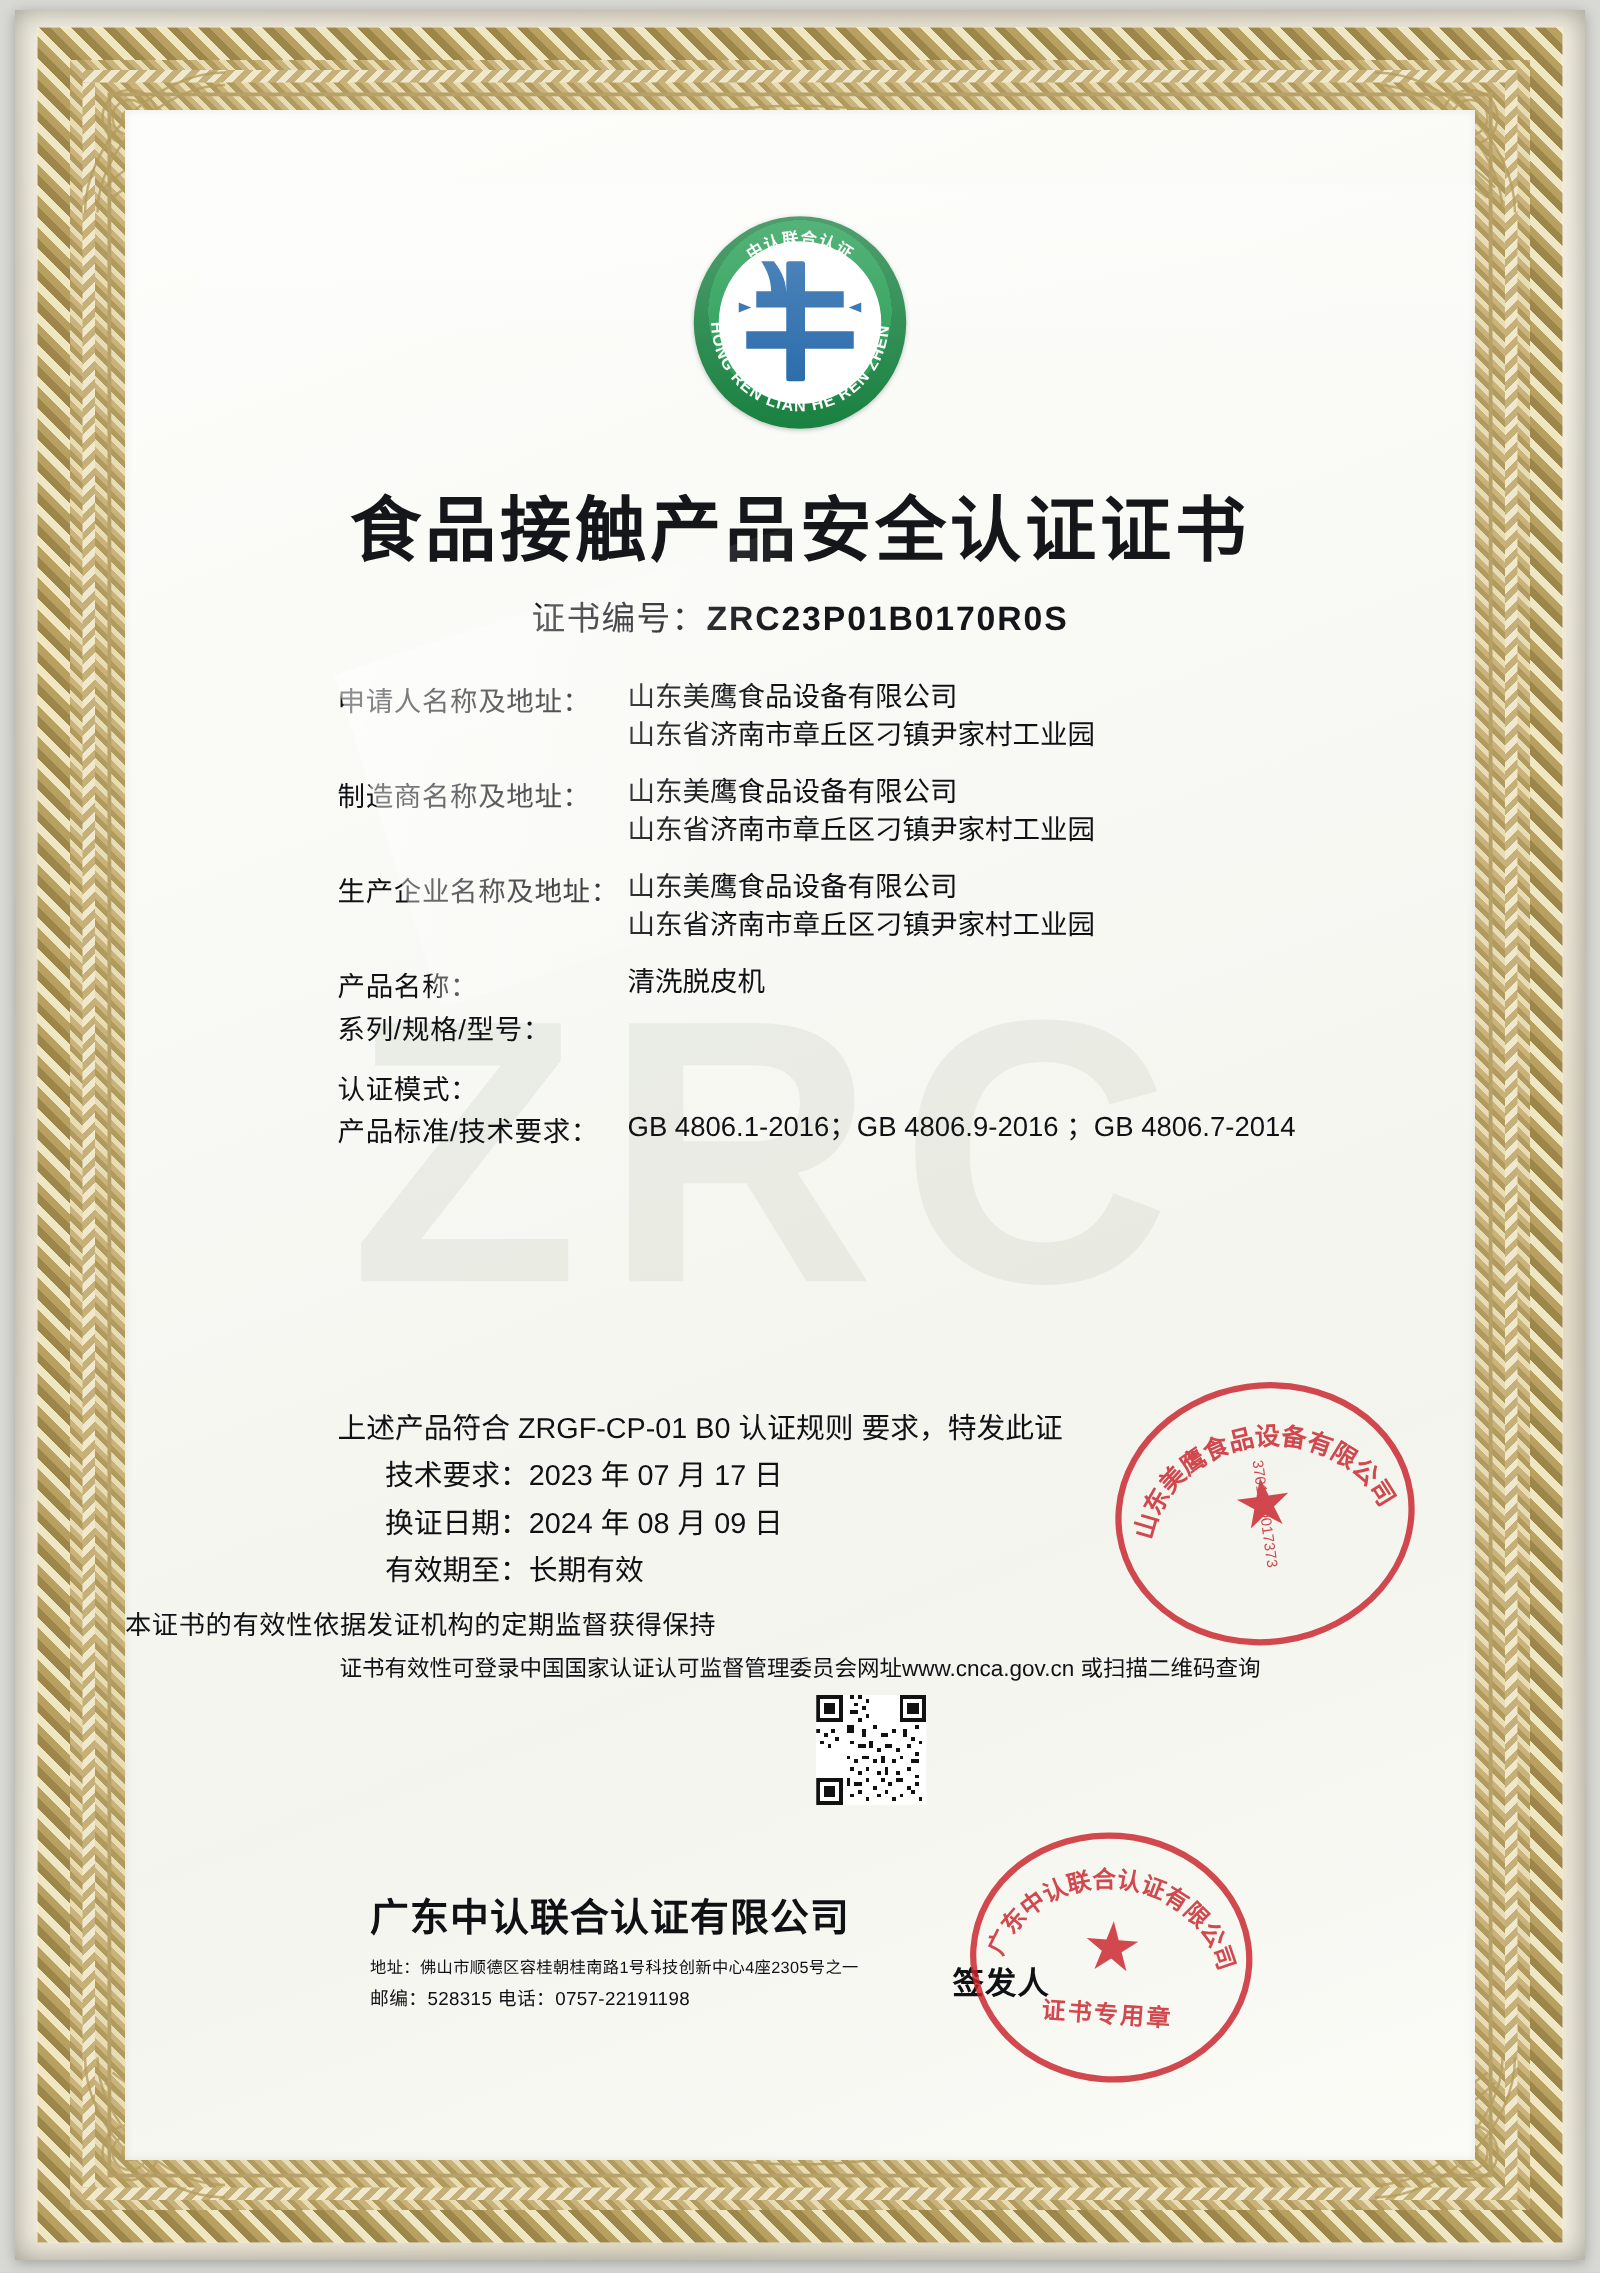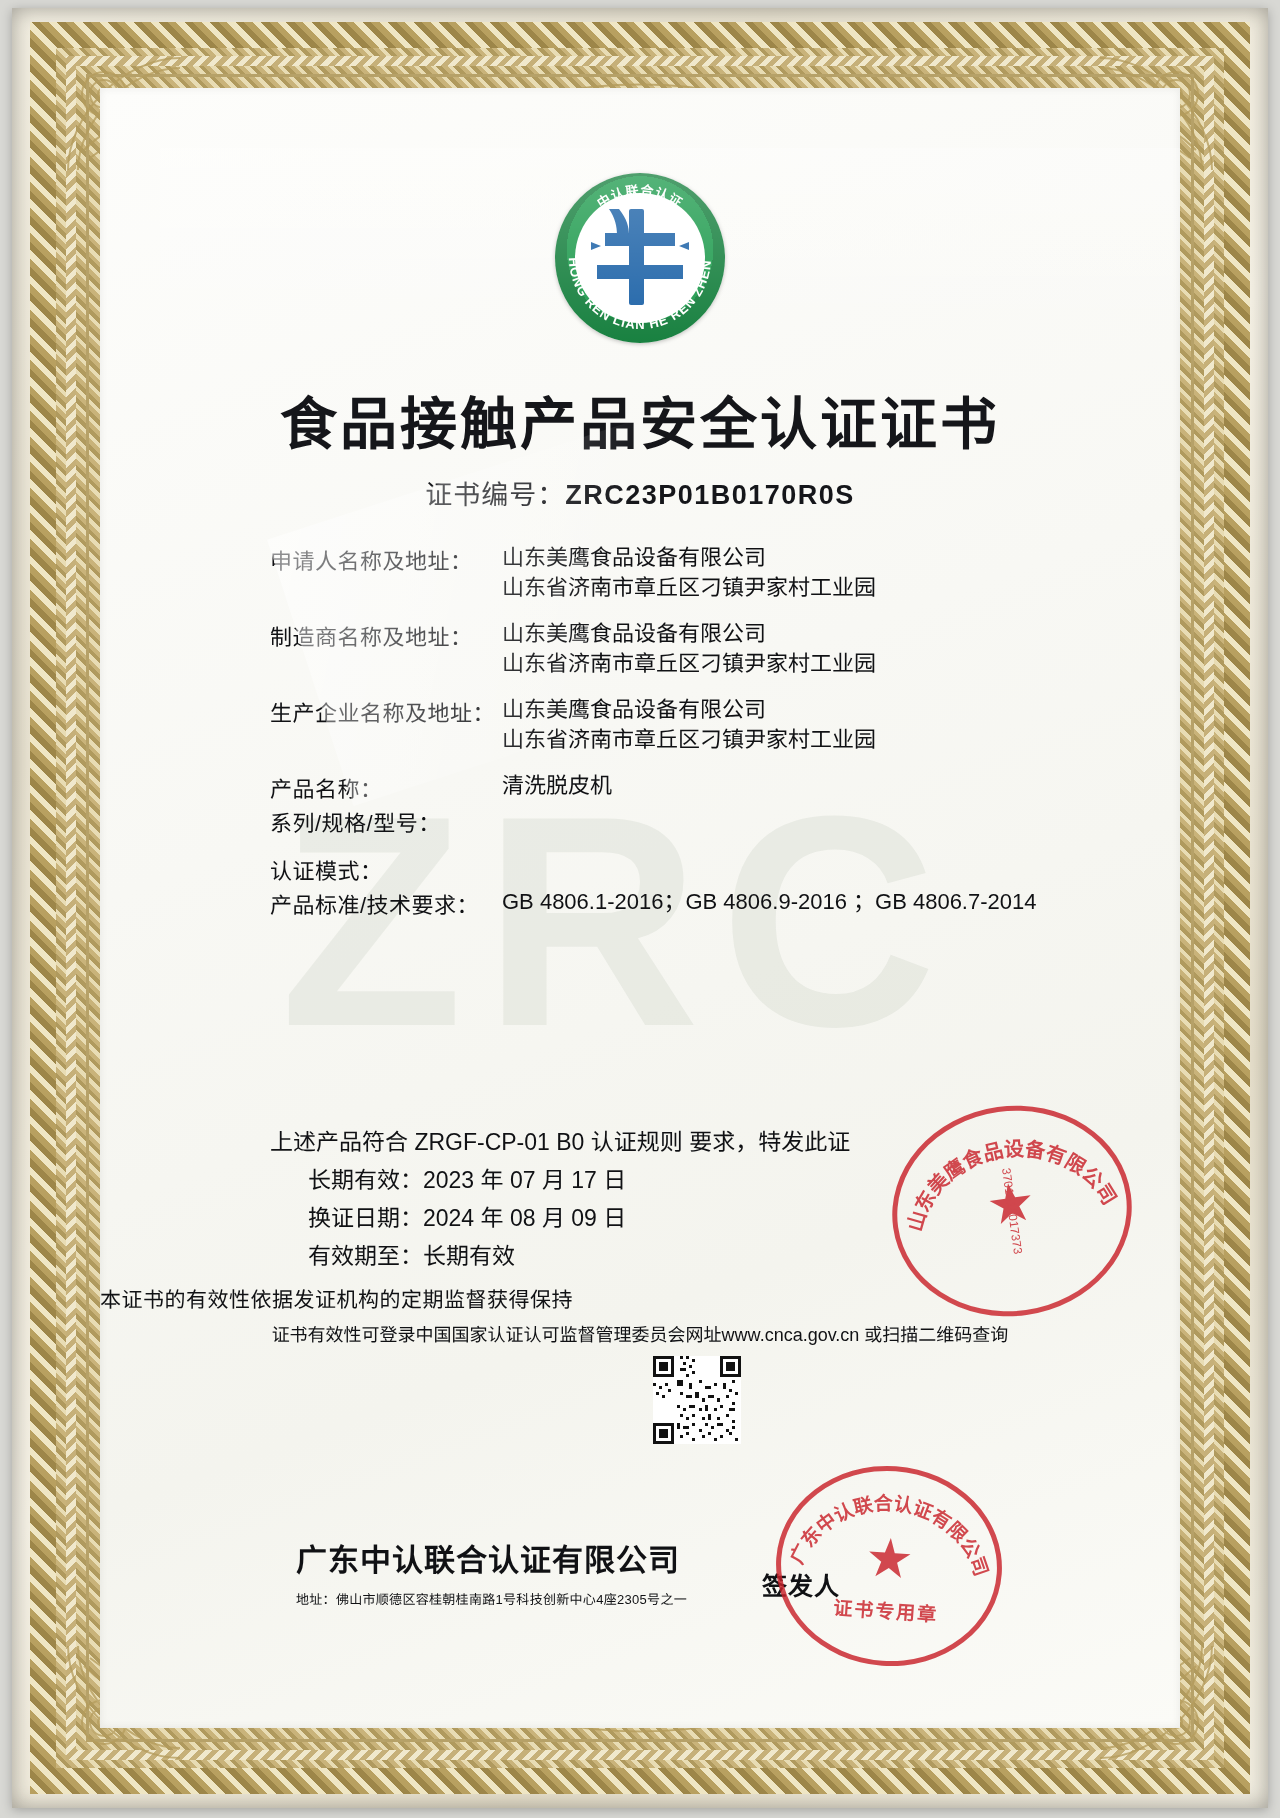--- a/index.html
+++ b/index.html
@@ -287,21 +287,21 @@
         <div class="row compact">
           <div class="lbl">产品标准/技术要求：</div>
           <div class="val">GB 4806.1-2016；GB 4806.9-2016 ；GB 4806.7-2014</div>
         </div>
 
       </div>
 
       <div class="statement">
         <div>上述产品符合 ZRGF-CP-01 B0 认证规则 要求，特发此证</div>
         <div class="ind">
-          <span>长期有效：</span><span>2023 年 07 月 17 日</span>
+          <span>技术要求：</span><span>2023 年 07 月 17 日</span>
         </div>
         <div class="ind">
           <span>换证日期：</span><span>2024 年 08 月 09 日</span>
         </div>
         <div class="ind">
           <span>有效期至：</span><span>长期有效</span>
         </div>
       </div>
 
       <div class="note1">本证书的有效性依据发证机构的定期监督获得保持</div>
@@ -385,20 +385,21 @@
             <rect x="22" y="26" width="1" height="1"></rect>
               <rect x="25" y="25" width="1" height="1"></rect>
               <rect x="27" y="27" width="1" height="1"></rect>
           </g>
         </svg>
       </div>
 
       <div class="issuer">
         <div class="org">广东中认联合认证有限公司</div>
         <div class="addr">地址：佛山市顺德区容桂朝桂南路1号科技创新中心4座2305号之一</div>
+        <div class="addr2">邮编：528315    电话：0757-22191198</div>
       </div>
       <div class="signer">签发人</div>
 
       <div class="stamp stamp-top">
         <svg viewBox="0 0 230 200">
           <defs>
               <path id="stArcTop" d="M22,110 A96,86 0 0 1 208,110"></path>
             </defs>
           <text text-anchor="middle" font-size="20"><textPath href="#stArcTop" startOffset="50%" fill="#c9222a">山东美鹰食品设备有限公司</textPath></text>
         </svg>

